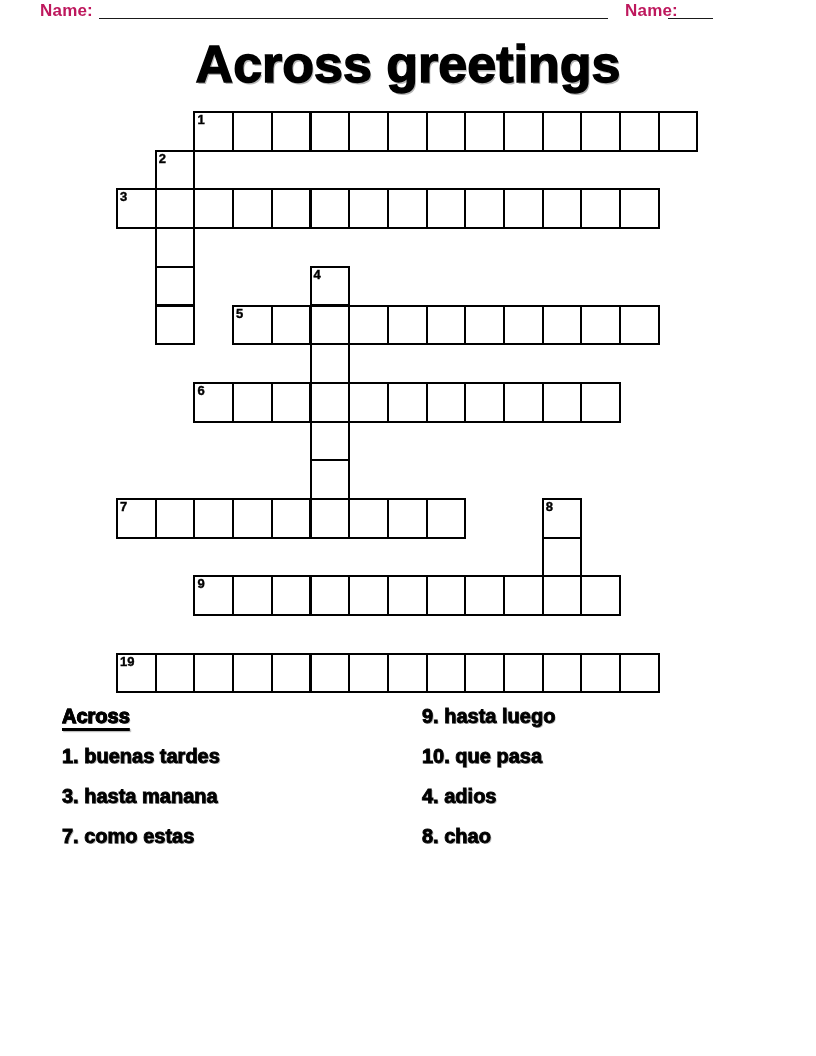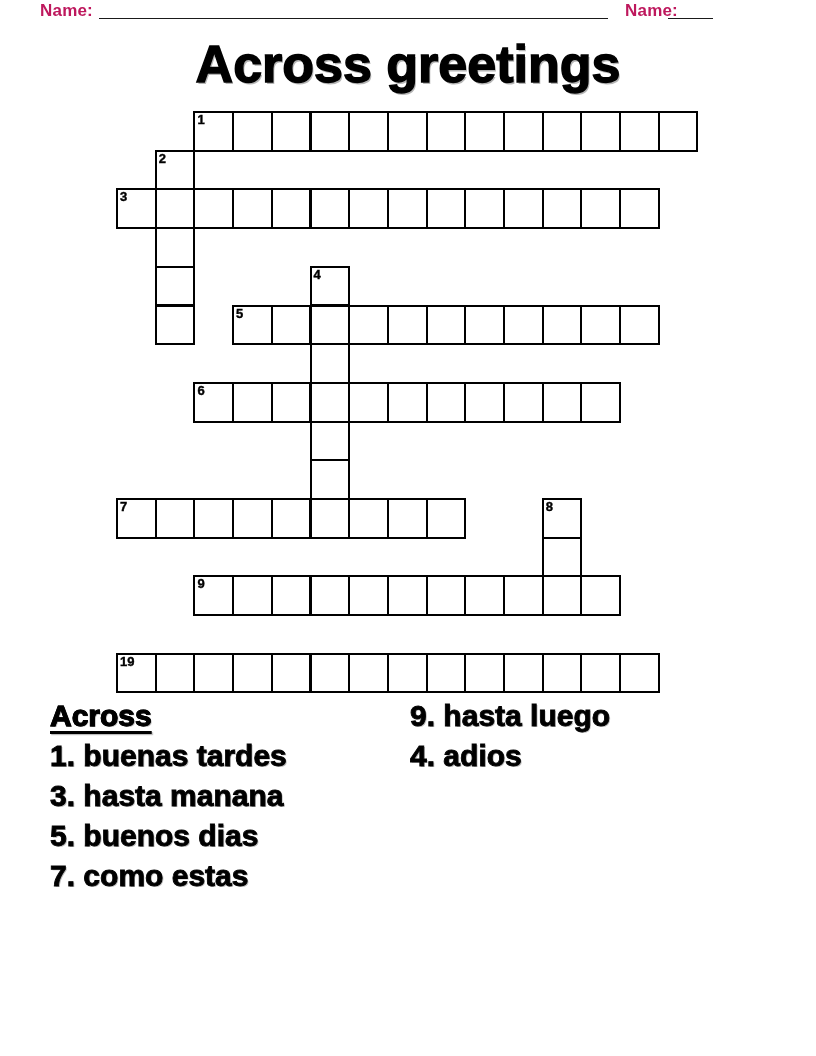--- a/index.html
+++ b/index.html
@@ -64,25 +64,26 @@
   .clue-column {
     position: absolute;
     top: 696px;
     width: 360px;
   }
   .clue-column-1 { left: 50px; }
   .clue-column-2 { left: 410px; }
   .clue-line, .clue-header {
     height: 40px;
     line-height: 40px;
-    font-size: 30px;
+    font-size: 20px;
     font-weight: bold;
     white-space: nowrap;
     -webkit-text-stroke: 0.9px #000;
     text-shadow: 1.2px 1.2px 0 rgba(90,90,90,0.4);
+    margin-left: 12px;
   }
   .hdr-text {
     text-decoration: underline;
     text-decoration-thickness: 3px;
     text-underline-offset: 5px;
   }
 </style>
 </head>
 <body>
 
@@ -206,19 +207,20 @@
     <div class="cell" style="left: 387px; top: 541.8px; width: 40.7px; height: 40.7px;"></div>
     <div class="cell" style="left: 425.7px; top: 541.8px; width: 40.7px; height: 40.7px;"></div>
     <div class="cell" style="left: 464.4px; top: 541.8px; width: 40.7px; height: 40.7px;"></div>
     <div class="cell" style="left: 503.1px; top: 541.8px; width: 40.7px; height: 40.7px;"></div>
   </div>
 
 <div class="clue-column clue-column-1">
     <div class="clue-header"><span class="hdr-text">Across</span></div>
     <div class="clue-line"><span>1.</span><span>&nbsp;buenas tardes</span></div>
     <div class="clue-line"><span>3.</span><span>&nbsp;hasta manana</span></div>
-    <div class="clue-line"><span>5.</span><span>&nbsp;buenos dias</span></div>
     <div class="clue-line"><span>7.</span><span>&nbsp;como estas</span></div>
   </div>
 <div class="clue-column clue-column-2">
     <div class="clue-line"><span>9.</span><span>&nbsp;hasta luego</span></div>
+    <div class="clue-line"><span>10.</span><span>&nbsp;que pasa</span></div>
     <div class="clue-line"><span>4.</span><span>&nbsp;adios</span></div>
+    <div class="clue-line"><span>8.</span><span>&nbsp;chao</span></div>
   </div>
 
 </body></html>

